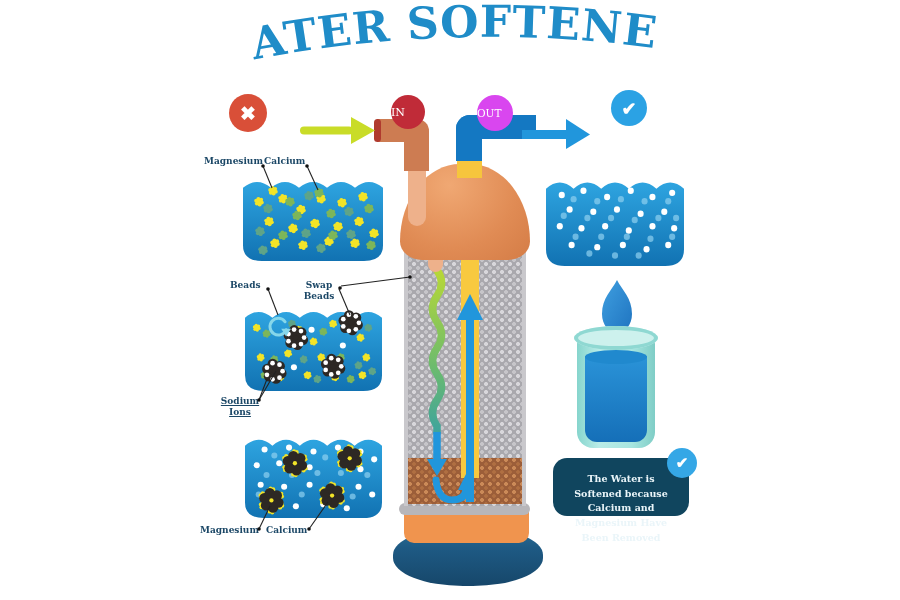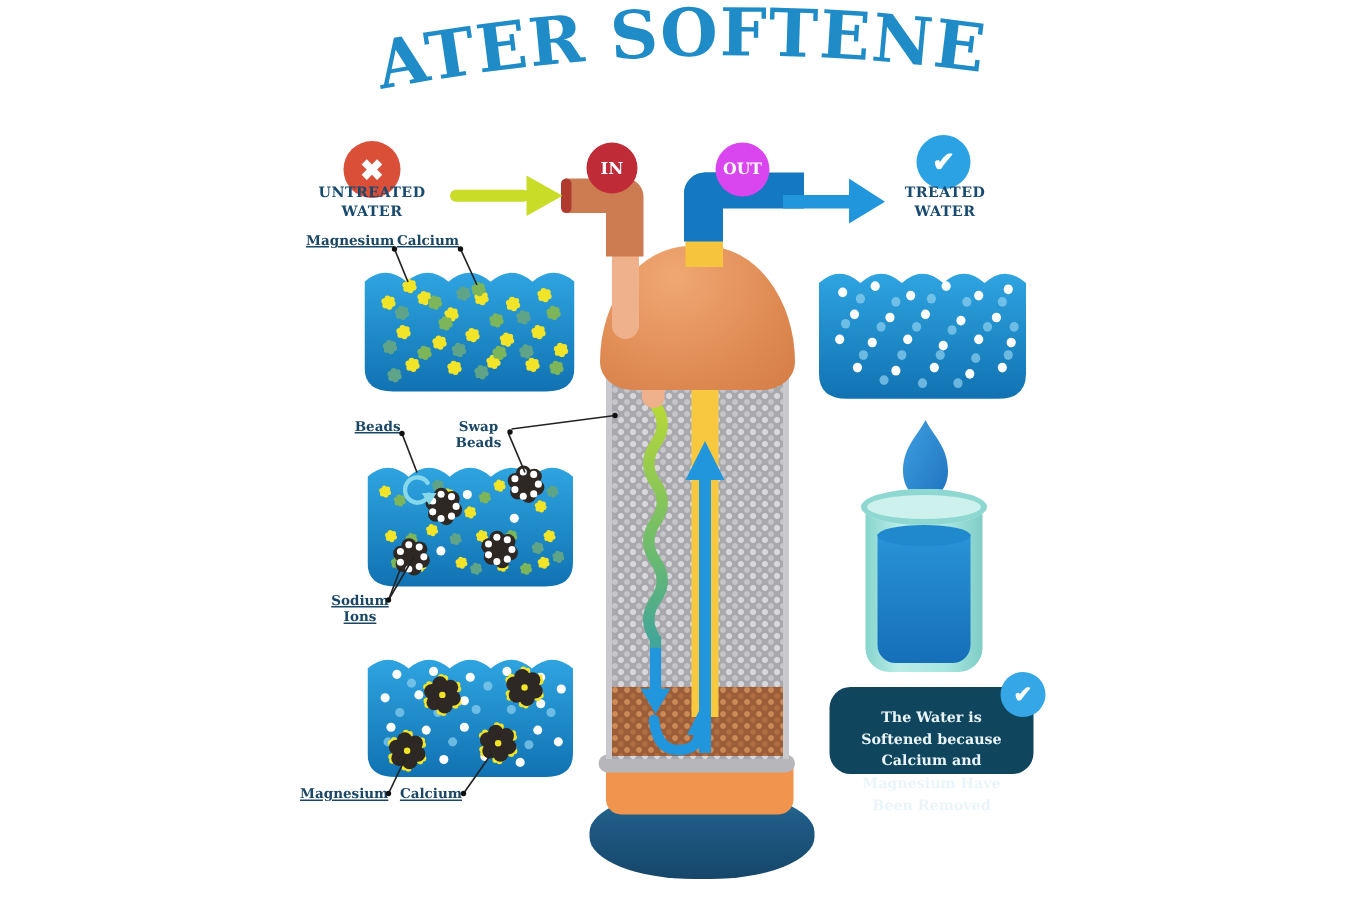--- a/index.html
+++ b/index.html
@@ -1,24 +1,24 @@
 <!DOCTYPE html>
 <html><head>
 <meta charset="utf-8">
 <style>
   html,body{margin:0;padding:0;background:#fff;}
   .canvas{position:relative;width:900px;height:600px;background:#ffffff;overflow:hidden;
           font-family:"DejaVu Serif",serif;}
   .abs{position:absolute;}
   .lbl{position:absolute;font-size:9px;font-weight:bold;color:#1b4766;line-height:11px;}
-  .lbl.r{text-align:right;text-decoration:underline;} .lbl.c{text-align:center;}
+  .lbl.r{text-align:left;} .lbl.c{text-align:center;}
   .flowlbl{position:absolute;font-size:9.5px;font-weight:bold;color:#174a6e;
            letter-spacing:.3px;text-align:center;line-height:13px;}
   .port{position:absolute;border-radius:50%;color:#fff;display:flex;align-items:center;
-        justify-content:center;font-weight:bold;}
+        justify-content:flex-start;font-weight:normal;}
   .badge{position:absolute;border-radius:50%;color:#fff;display:flex;align-items:center;
         justify-content:center;font-weight:bold;}
   .meshbody{background-color:#a9a8ad;
     background-image:radial-gradient(circle at 2px 2px,#d8d7db 1.7px,rgba(0,0,0,0) 2.3px),
                      radial-gradient(circle at 6px 6px,#c6c5c9 1.6px,rgba(0,0,0,0) 2.2px);
     background-size:8px 8px;
     box-shadow:inset 4px 0 0 #c9c8cc, inset -4px 0 0 #c9c8cc;}
   .brown{background-color:#9c5e39;
     background-image:radial-gradient(circle at 2px 2px,#cb8a58 1.6px,rgba(0,0,0,0) 2.2px),
                      radial-gradient(circle at 6px 6px,#b06f42 1.5px,rgba(0,0,0,0) 2.1px);
@@ -86,36 +86,34 @@
   <div class="port" style="left:391px;top:95px;width:34px;height:34px;background:#c02b38;font-size:11px;">
     <span>IN</span>
   </div>
   <div class="port" style="left:477px;top:95px;width:36px;height:36px;background:#d946ef;font-size:10.5px;">
     <span>OUT</span>
   </div>
 
   <div class="badge" style="left:229px;top:94px;width:38px;height:38px;background:#d94f38;font-size:19px;">
     <span>✖</span>
   </div>
-  <div class="flowlbl" style="left:196px;top:122px;width:104px;">UNTREATED WATER</div>
 
   <svg class="abs" style="left:298px;top:116px;" width="80" height="29">
     <rect x="2" y="10.5" width="53" height="8" rx="4" fill="#c9dc28"></rect>
     <polygon points="53,1 77,14.5 53,28" fill="#c9dc28"></polygon>
   </svg>
 
   <svg class="abs" style="left:522px;top:118px;" width="70" height="31">
     <rect x="0" y="12" width="44" height="9" fill="#2196dc"></rect>
     <polygon points="44,1 68,16.5 44,31" fill="#2196dc"></polygon>
   </svg>
 
   <div class="badge" style="left:611px;top:90px;width:36px;height:36px;background:#2ba2e4;font-size:18px;">
     <span>✔</span>
   </div>
-  <div class="flowlbl" style="left:582px;top:122px;width:96px;">TREATED WATER</div>
 
   <svg id="tank1" class="abs" style="left:243px;top:172px;" width="140" height="91" viewBox="0 0 140 92" preserveAspectRatio="none">
       <defs>
         <linearGradient id="wg-tank1" x1="0" y1="0" x2="0" y2="1">
           <stop offset="0" stop-color="#2ea4e0"></stop>
           <stop offset="1" stop-color="#1172b2"></stop>
         </linearGradient>
       </defs>
       <path d="M0,16 q14,-12 28,0 q14,-12 28,0 q14,-12 28,0 q14,-12 28,0 q14,-12 28,0 L140,74 Q140,90 121,90 L19,90 Q0,90 0,74 Z" fill="url(#wg-tank1)"></path>
       <g>

